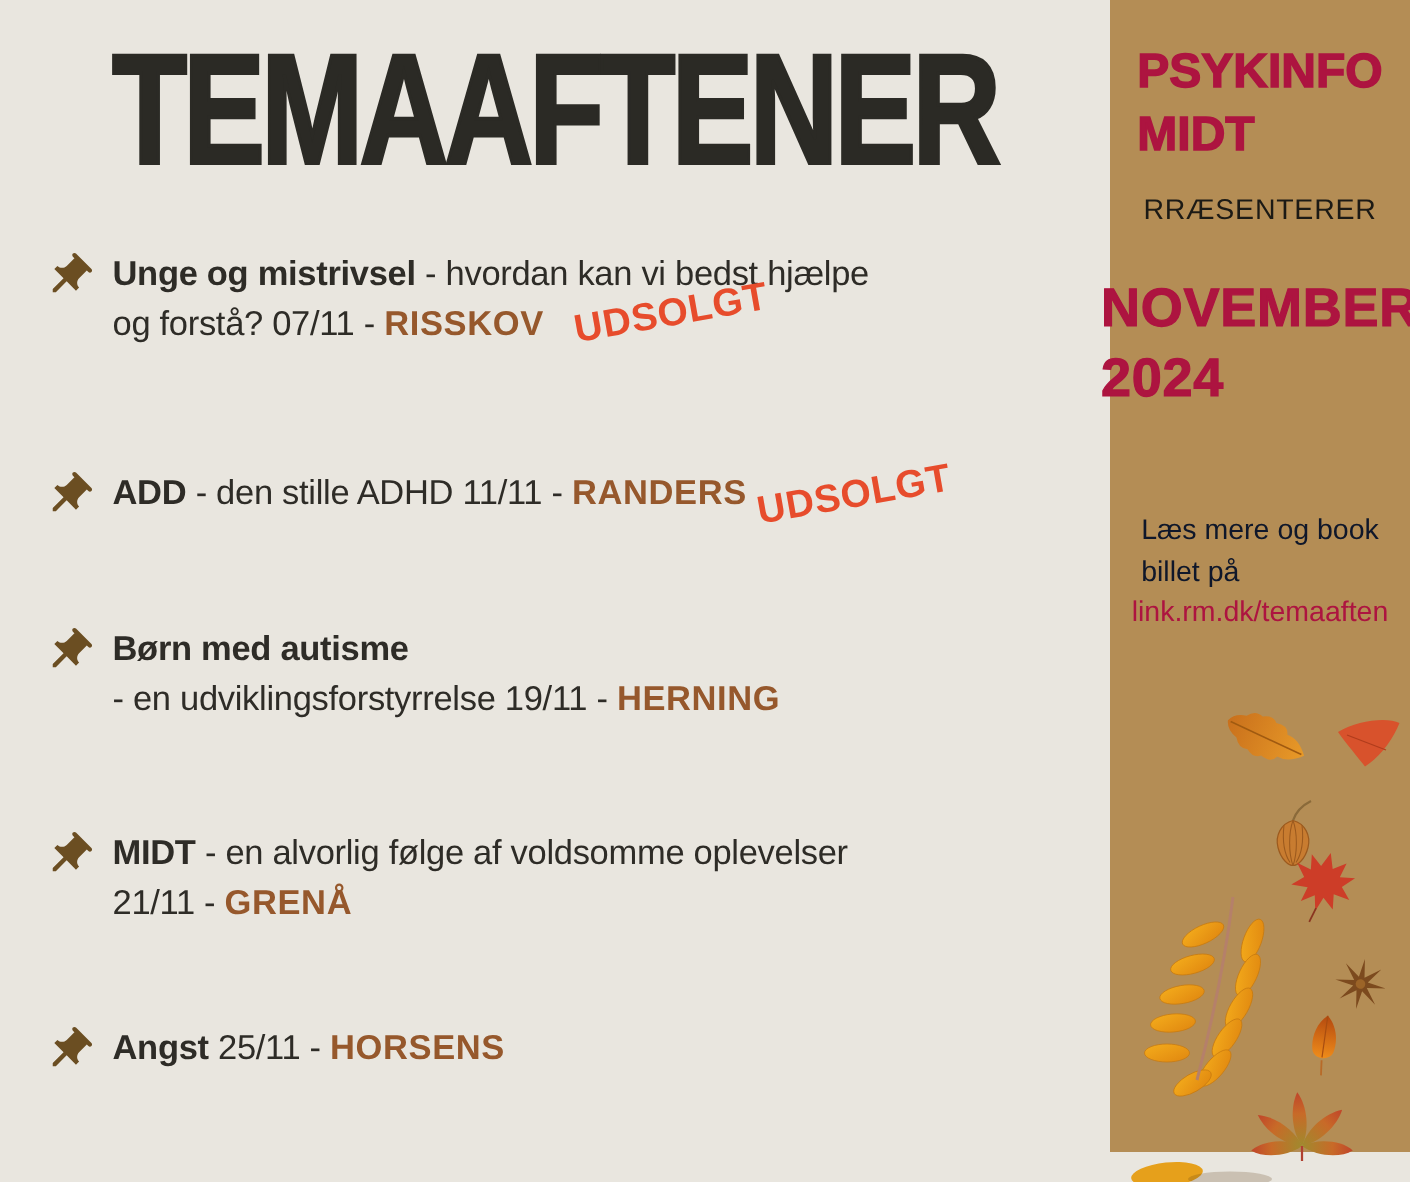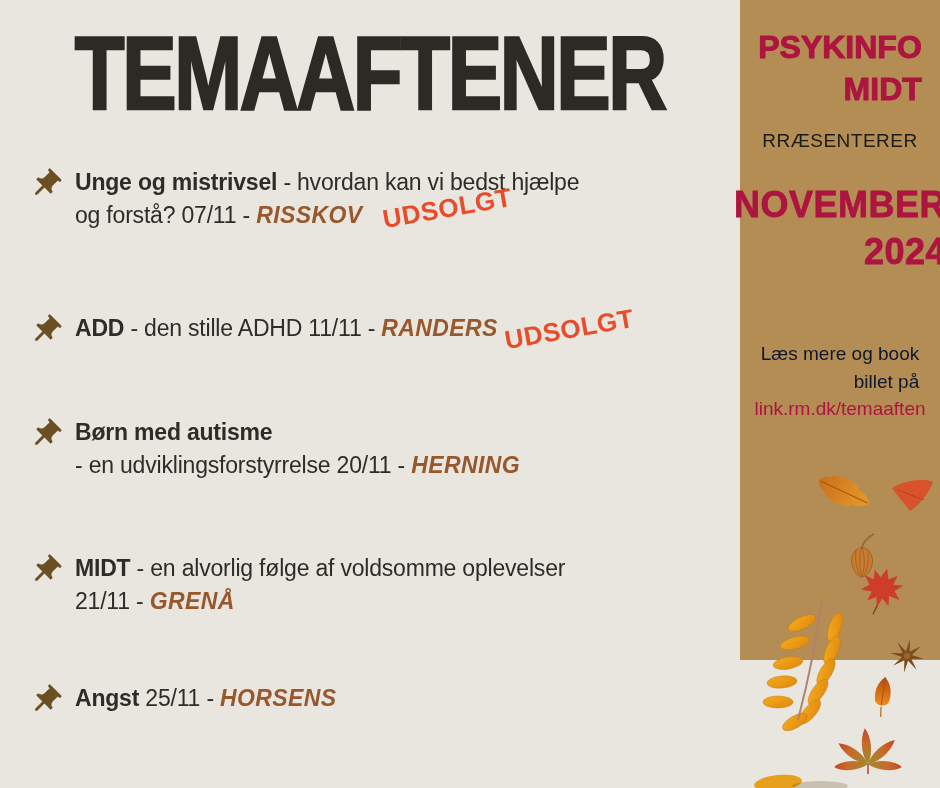--- a/index.html
+++ b/index.html
@@ -20,29 +20,29 @@
   .event{position:absolute;left:28px;width:705px;}
   .event .pin{
     position:absolute;left:0;top:1px;width:35px;height:35px;
     transform:rotate(45deg);fill:var(--pin,#6b4e22);
   }
   .event .text{
     margin-left:47px;font-size:23px;line-height:33px;
     color:var(--dark,#2e2c27);letter-spacing:-0.2px;
   }
   .seg-bold{font-weight:700;}
-  .seg-location{font-weight:700;color:var(--location,#96582c);letter-spacing:0.4px;font-style:italic;}
+  .seg-location{font-weight:700;color:var(--location,#96582c);letter-spacing:0.4px;}
   .stamp{
     position:absolute;font-weight:700;font-size:26px;letter-spacing:0.5px;
     color:var(--stamp,#e74c2c);transform:rotate(-10deg);white-space:nowrap;
   }
   
   .sidebar{
-    position:absolute;top:0;right:0;width:200px;height:660px;
-    background:var(--tan,#b48d55);text-align:right;
+    position:absolute;top:0;right:0;width:200px;height:768px;
+    background:var(--tan,#b48d55);text-align:left;
     display:flex;flex-direction:column;align-items:center;
   }
   .brand{margin-top:26px;font-size:32px;font-weight:700;line-height:1.32;
     color:var(--crimson,#ad1440);-webkit-text-stroke:1px var(--crimson,#ad1440);}
   .presents{margin-top:20px;font-size:19px;color:#1c1a15;letter-spacing:0.5px;}
   .month{margin-top:30px;font-size:36px;font-weight:700;line-height:1.3;letter-spacing:0.5px;
     color:var(--crimson,#ad1440);-webkit-text-stroke:0.8px var(--crimson,#ad1440);}
   .info{margin-top:64px;font-size:19px;line-height:1.45;color:#0f172a;}
   .link{margin-top:3px;font-size:19px;color:var(--crimson,#ad1440);cursor:pointer;}
   .leaves{position:absolute;left:0;top:430px;}
@@ -73,21 +73,21 @@
             <div><span class="seg-bold">ADD</span><span class="seg-normal"> - den stille ADHD 11/11 - </span><span class="seg-location">RANDERS</span></div>
           </div>
           <span class="stamp" style="left: 476px; top: 2px;">UDSOLGT</span>
         </div>
         <div class="event" style="top: 400px;">
           <svg class="pin" viewBox="0 0 24 24">
     <path d="M16,9V4h1c0.55,0,1-0.45,1-1s-0.45-1-1-1H7C6.45,2,6,2.45,6,3s0.45,1,1,1h1v5c0,1.66-1.34,3-3,3v2h5.97v7l1,1l1-1v-7H19v-2C17.34,12,16,10.66,16,9z"></path>
   </svg>
           <div class="text">
             <div><span class="seg-bold">Børn med autisme</span></div>
-            <div><span class="seg-normal">- en udviklingsforstyrrelse 20/11 - </span><span class="seg-location">HERNING</span></div>
+            <div><span class="seg-normal">- en udviklingsforstyrrelse 19/11 - </span><span class="seg-location">HERNING</span></div>
           </div>
         </div>
         <div class="event" style="top: 536px;">
           <svg class="pin" viewBox="0 0 24 24">
     <path d="M16,9V4h1c0.55,0,1-0.45,1-1s-0.45-1-1-1H7C6.45,2,6,2.45,6,3s0.45,1,1,1h1v5c0,1.66-1.34,3-3,3v2h5.97v7l1,1l1-1v-7H19v-2C17.34,12,16,10.66,16,9z"></path>
   </svg>
           <div class="text">
             <div><span class="seg-bold">MIDT</span><span class="seg-normal"> - en alvorlig følge af voldsomme oplevelser</span></div>
             <div><span class="seg-normal">21/11 - </span><span class="seg-location">GRENÅ</span></div>
           </div>

